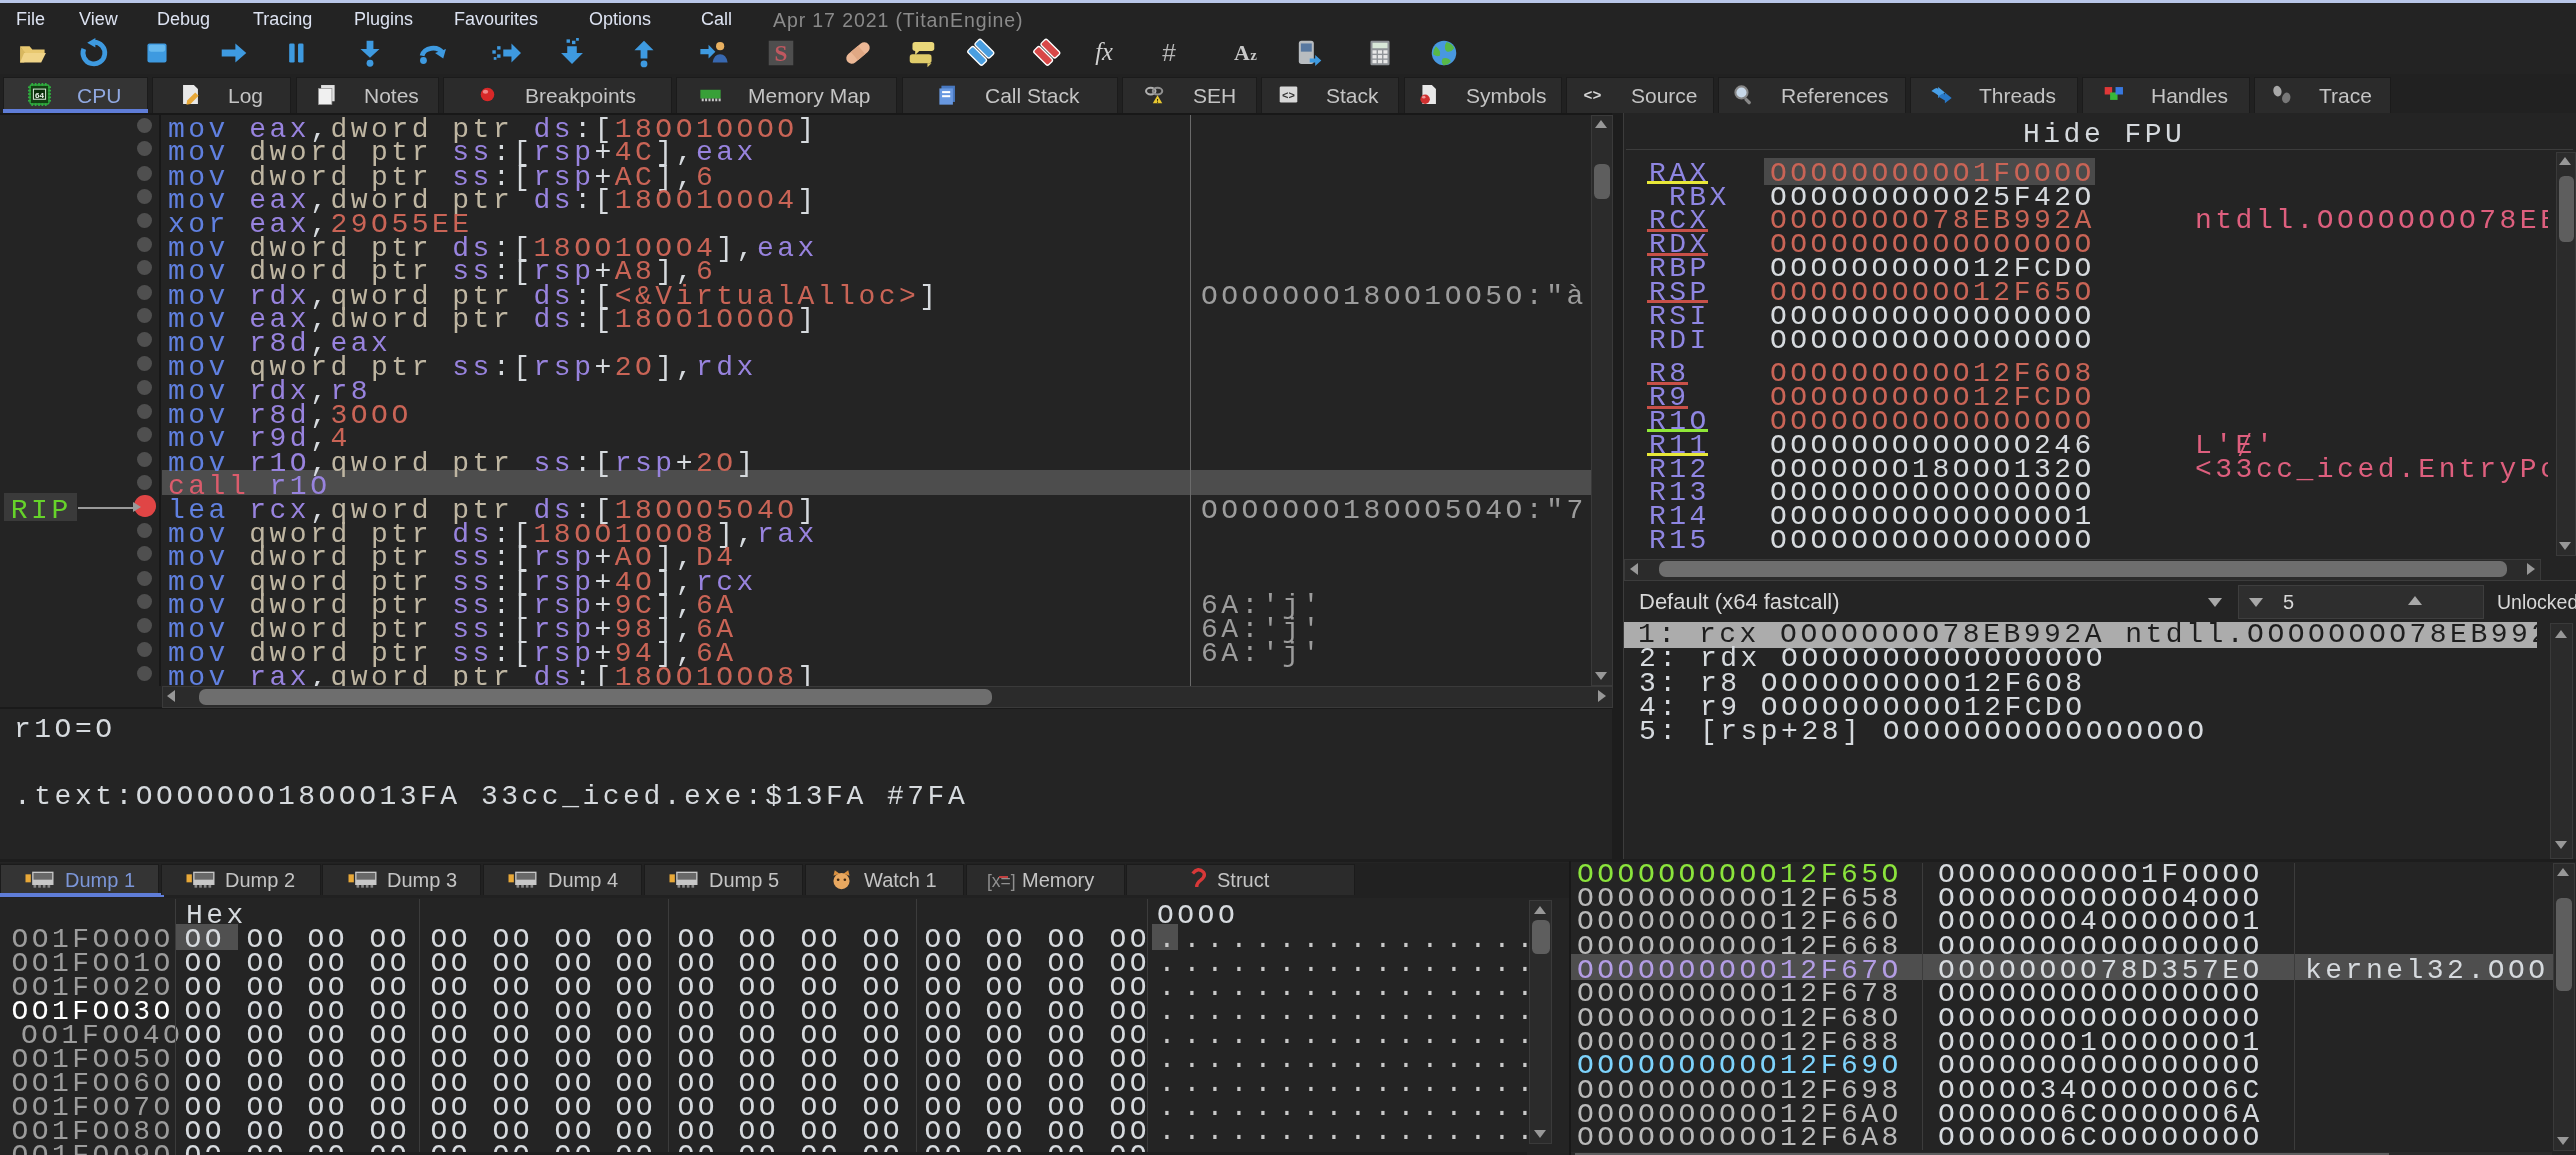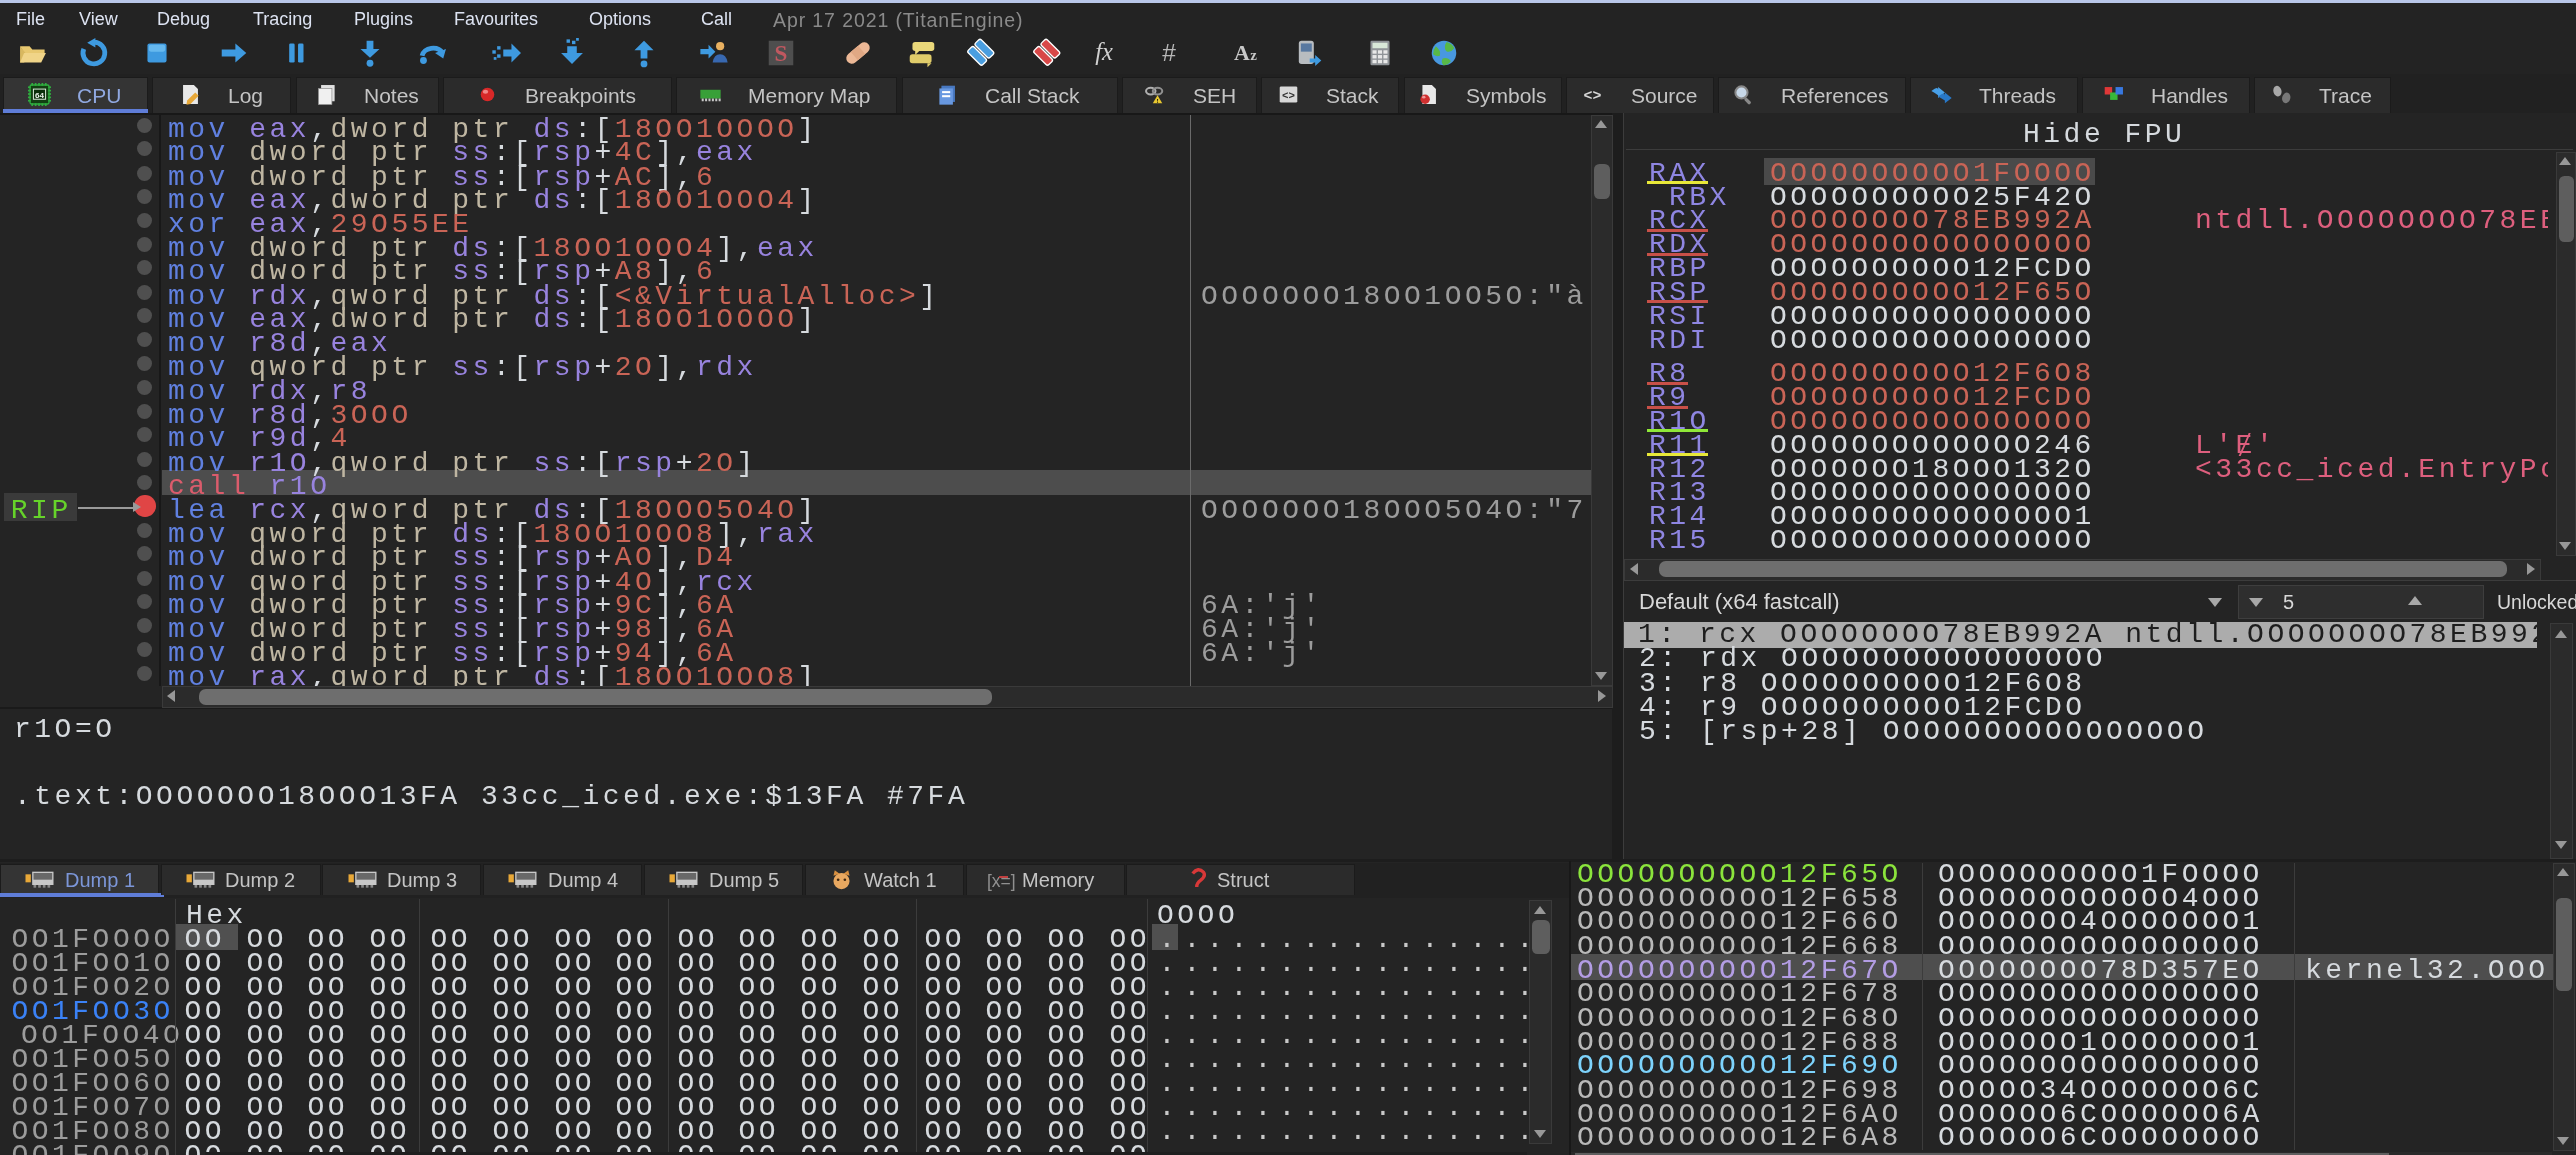--- a/index.html
+++ b/index.html
@@ -476,21 +476,21 @@
 <div style="position:absolute;left:1152px;top:924px;width:25.6px;height:25.6px;background:#505050;"></div>
 <div class="m" style="left:11.4px;top:926px;color:#9c9c9c;">OO1FOOOO</div>
 <div class="m" style="left:11.4px;top:926px;color:#d6dade"><span style="position:absolute;left:173px">OO</span><span style="position:absolute;left:235px">OO</span><span style="position:absolute;left:296px">OO</span><span style="position:absolute;left:358px">OO</span><span style="position:absolute;left:419px">OO</span><span style="position:absolute;left:481px">OO</span><span style="position:absolute;left:543px">OO</span><span style="position:absolute;left:604px">OO</span><span style="position:absolute;left:666px">OO</span><span style="position:absolute;left:727px">OO</span><span style="position:absolute;left:789px">OO</span><span style="position:absolute;left:851px">OO</span><span style="position:absolute;left:913px">OO</span><span style="position:absolute;left:974px">OO</span><span style="position:absolute;left:1036px">OO</span><span style="position:absolute;left:1098px">OO</span></div>
 <div class="m" style="left:11.4px;top:926px;color:#c8c8c8"><span style="position:absolute;left:1147px">.</span><span style="position:absolute;left:1172px">.</span><span style="position:absolute;left:1195px">.</span><span style="position:absolute;left:1219px">.</span><span style="position:absolute;left:1243px">.</span><span style="position:absolute;left:1267px">.</span><span style="position:absolute;left:1291px">.</span><span style="position:absolute;left:1314px">.</span><span style="position:absolute;left:1338px">.</span><span style="position:absolute;left:1363px">.</span><span style="position:absolute;left:1386px">.</span><span style="position:absolute;left:1410px">.</span><span style="position:absolute;left:1434px">.</span><span style="position:absolute;left:1458px">.</span><span style="position:absolute;left:1482px">.</span><span style="position:absolute;left:1505px">.</span></div>
 <div class="m" style="left:11.4px;top:950px;color:#9c9c9c;">OO1FOO1O</div>
 <div class="m" style="left:11.4px;top:950px;color:#d6dade"><span style="position:absolute;left:173px">OO</span><span style="position:absolute;left:235px">OO</span><span style="position:absolute;left:296px">OO</span><span style="position:absolute;left:358px">OO</span><span style="position:absolute;left:419px">OO</span><span style="position:absolute;left:481px">OO</span><span style="position:absolute;left:543px">OO</span><span style="position:absolute;left:604px">OO</span><span style="position:absolute;left:666px">OO</span><span style="position:absolute;left:727px">OO</span><span style="position:absolute;left:789px">OO</span><span style="position:absolute;left:851px">OO</span><span style="position:absolute;left:913px">OO</span><span style="position:absolute;left:974px">OO</span><span style="position:absolute;left:1036px">OO</span><span style="position:absolute;left:1098px">OO</span></div>
 <div class="m" style="left:11.4px;top:950px;color:#c8c8c8"><span style="position:absolute;left:1147px">.</span><span style="position:absolute;left:1172px">.</span><span style="position:absolute;left:1195px">.</span><span style="position:absolute;left:1219px">.</span><span style="position:absolute;left:1243px">.</span><span style="position:absolute;left:1267px">.</span><span style="position:absolute;left:1291px">.</span><span style="position:absolute;left:1314px">.</span><span style="position:absolute;left:1338px">.</span><span style="position:absolute;left:1363px">.</span><span style="position:absolute;left:1386px">.</span><span style="position:absolute;left:1410px">.</span><span style="position:absolute;left:1434px">.</span><span style="position:absolute;left:1458px">.</span><span style="position:absolute;left:1482px">.</span><span style="position:absolute;left:1505px">.</span></div>
 <div class="m" style="left:11.4px;top:974px;color:#9c9c9c;">OO1FOO2O</div>
 <div class="m" style="left:11.4px;top:974px;color:#d6dade"><span style="position:absolute;left:173px">OO</span><span style="position:absolute;left:235px">OO</span><span style="position:absolute;left:296px">OO</span><span style="position:absolute;left:358px">OO</span><span style="position:absolute;left:419px">OO</span><span style="position:absolute;left:481px">OO</span><span style="position:absolute;left:543px">OO</span><span style="position:absolute;left:604px">OO</span><span style="position:absolute;left:666px">OO</span><span style="position:absolute;left:727px">OO</span><span style="position:absolute;left:789px">OO</span><span style="position:absolute;left:851px">OO</span><span style="position:absolute;left:913px">OO</span><span style="position:absolute;left:974px">OO</span><span style="position:absolute;left:1036px">OO</span><span style="position:absolute;left:1098px">OO</span></div>
 <div class="m" style="left:11.4px;top:974px;color:#c8c8c8"><span style="position:absolute;left:1147px">.</span><span style="position:absolute;left:1172px">.</span><span style="position:absolute;left:1195px">.</span><span style="position:absolute;left:1219px">.</span><span style="position:absolute;left:1243px">.</span><span style="position:absolute;left:1267px">.</span><span style="position:absolute;left:1291px">.</span><span style="position:absolute;left:1314px">.</span><span style="position:absolute;left:1338px">.</span><span style="position:absolute;left:1363px">.</span><span style="position:absolute;left:1386px">.</span><span style="position:absolute;left:1410px">.</span><span style="position:absolute;left:1434px">.</span><span style="position:absolute;left:1458px">.</span><span style="position:absolute;left:1482px">.</span><span style="position:absolute;left:1505px">.</span></div>
-<div class="m" style="left:11.4px;top:998px;color:#3b82f6;">OO1FOO3O</div>
+<div class="m" style="left:11.4px;top:998px;color:#ffffff;">OO1FOO3O</div>
 <div class="m" style="left:11.4px;top:998px;color:#d6dade"><span style="position:absolute;left:173px">OO</span><span style="position:absolute;left:235px">OO</span><span style="position:absolute;left:296px">OO</span><span style="position:absolute;left:358px">OO</span><span style="position:absolute;left:419px">OO</span><span style="position:absolute;left:481px">OO</span><span style="position:absolute;left:543px">OO</span><span style="position:absolute;left:604px">OO</span><span style="position:absolute;left:666px">OO</span><span style="position:absolute;left:727px">OO</span><span style="position:absolute;left:789px">OO</span><span style="position:absolute;left:851px">OO</span><span style="position:absolute;left:913px">OO</span><span style="position:absolute;left:974px">OO</span><span style="position:absolute;left:1036px">OO</span><span style="position:absolute;left:1098px">OO</span></div>
 <div class="m" style="left:11.4px;top:998px;color:#c8c8c8"><span style="position:absolute;left:1147px">.</span><span style="position:absolute;left:1172px">.</span><span style="position:absolute;left:1195px">.</span><span style="position:absolute;left:1219px">.</span><span style="position:absolute;left:1243px">.</span><span style="position:absolute;left:1267px">.</span><span style="position:absolute;left:1291px">.</span><span style="position:absolute;left:1314px">.</span><span style="position:absolute;left:1338px">.</span><span style="position:absolute;left:1363px">.</span><span style="position:absolute;left:1386px">.</span><span style="position:absolute;left:1410px">.</span><span style="position:absolute;left:1434px">.</span><span style="position:absolute;left:1458px">.</span><span style="position:absolute;left:1482px">.</span><span style="position:absolute;left:1505px">.</span></div>
 <div class="m" style="left:21px;top:1022px;color:#9c9c9c;">OO1FOO4O</div>
 <div class="m" style="left:11.4px;top:1022px;color:#d6dade"><span style="position:absolute;left:173px">OO</span><span style="position:absolute;left:235px">OO</span><span style="position:absolute;left:296px">OO</span><span style="position:absolute;left:358px">OO</span><span style="position:absolute;left:419px">OO</span><span style="position:absolute;left:481px">OO</span><span style="position:absolute;left:543px">OO</span><span style="position:absolute;left:604px">OO</span><span style="position:absolute;left:666px">OO</span><span style="position:absolute;left:727px">OO</span><span style="position:absolute;left:789px">OO</span><span style="position:absolute;left:851px">OO</span><span style="position:absolute;left:913px">OO</span><span style="position:absolute;left:974px">OO</span><span style="position:absolute;left:1036px">OO</span><span style="position:absolute;left:1098px">OO</span></div>
 <div class="m" style="left:11.4px;top:1022px;color:#c8c8c8"><span style="position:absolute;left:1147px">.</span><span style="position:absolute;left:1172px">.</span><span style="position:absolute;left:1195px">.</span><span style="position:absolute;left:1219px">.</span><span style="position:absolute;left:1243px">.</span><span style="position:absolute;left:1267px">.</span><span style="position:absolute;left:1291px">.</span><span style="position:absolute;left:1314px">.</span><span style="position:absolute;left:1338px">.</span><span style="position:absolute;left:1363px">.</span><span style="position:absolute;left:1386px">.</span><span style="position:absolute;left:1410px">.</span><span style="position:absolute;left:1434px">.</span><span style="position:absolute;left:1458px">.</span><span style="position:absolute;left:1482px">.</span><span style="position:absolute;left:1505px">.</span></div>
 <div class="m" style="left:11.4px;top:1046px;color:#9c9c9c;">OO1FOO5O</div>
 <div class="m" style="left:11.4px;top:1046px;color:#d6dade"><span style="position:absolute;left:173px">OO</span><span style="position:absolute;left:235px">OO</span><span style="position:absolute;left:296px">OO</span><span style="position:absolute;left:358px">OO</span><span style="position:absolute;left:419px">OO</span><span style="position:absolute;left:481px">OO</span><span style="position:absolute;left:543px">OO</span><span style="position:absolute;left:604px">OO</span><span style="position:absolute;left:666px">OO</span><span style="position:absolute;left:727px">OO</span><span style="position:absolute;left:789px">OO</span><span style="position:absolute;left:851px">OO</span><span style="position:absolute;left:913px">OO</span><span style="position:absolute;left:974px">OO</span><span style="position:absolute;left:1036px">OO</span><span style="position:absolute;left:1098px">OO</span></div>
 <div class="m" style="left:11.4px;top:1046px;color:#c8c8c8"><span style="position:absolute;left:1147px">.</span><span style="position:absolute;left:1172px">.</span><span style="position:absolute;left:1195px">.</span><span style="position:absolute;left:1219px">.</span><span style="position:absolute;left:1243px">.</span><span style="position:absolute;left:1267px">.</span><span style="position:absolute;left:1291px">.</span><span style="position:absolute;left:1314px">.</span><span style="position:absolute;left:1338px">.</span><span style="position:absolute;left:1363px">.</span><span style="position:absolute;left:1386px">.</span><span style="position:absolute;left:1410px">.</span><span style="position:absolute;left:1434px">.</span><span style="position:absolute;left:1458px">.</span><span style="position:absolute;left:1482px">.</span><span style="position:absolute;left:1505px">.</span></div>
 <div class="m" style="left:11.4px;top:1070px;color:#9c9c9c;">OO1FOO6O</div>
 <div class="m" style="left:11.4px;top:1070px;color:#d6dade"><span style="position:absolute;left:173px">OO</span><span style="position:absolute;left:235px">OO</span><span style="position:absolute;left:296px">OO</span><span style="position:absolute;left:358px">OO</span><span style="position:absolute;left:419px">OO</span><span style="position:absolute;left:481px">OO</span><span style="position:absolute;left:543px">OO</span><span style="position:absolute;left:604px">OO</span><span style="position:absolute;left:666px">OO</span><span style="position:absolute;left:727px">OO</span><span style="position:absolute;left:789px">OO</span><span style="position:absolute;left:851px">OO</span><span style="position:absolute;left:913px">OO</span><span style="position:absolute;left:974px">OO</span><span style="position:absolute;left:1036px">OO</span><span style="position:absolute;left:1098px">OO</span></div>

